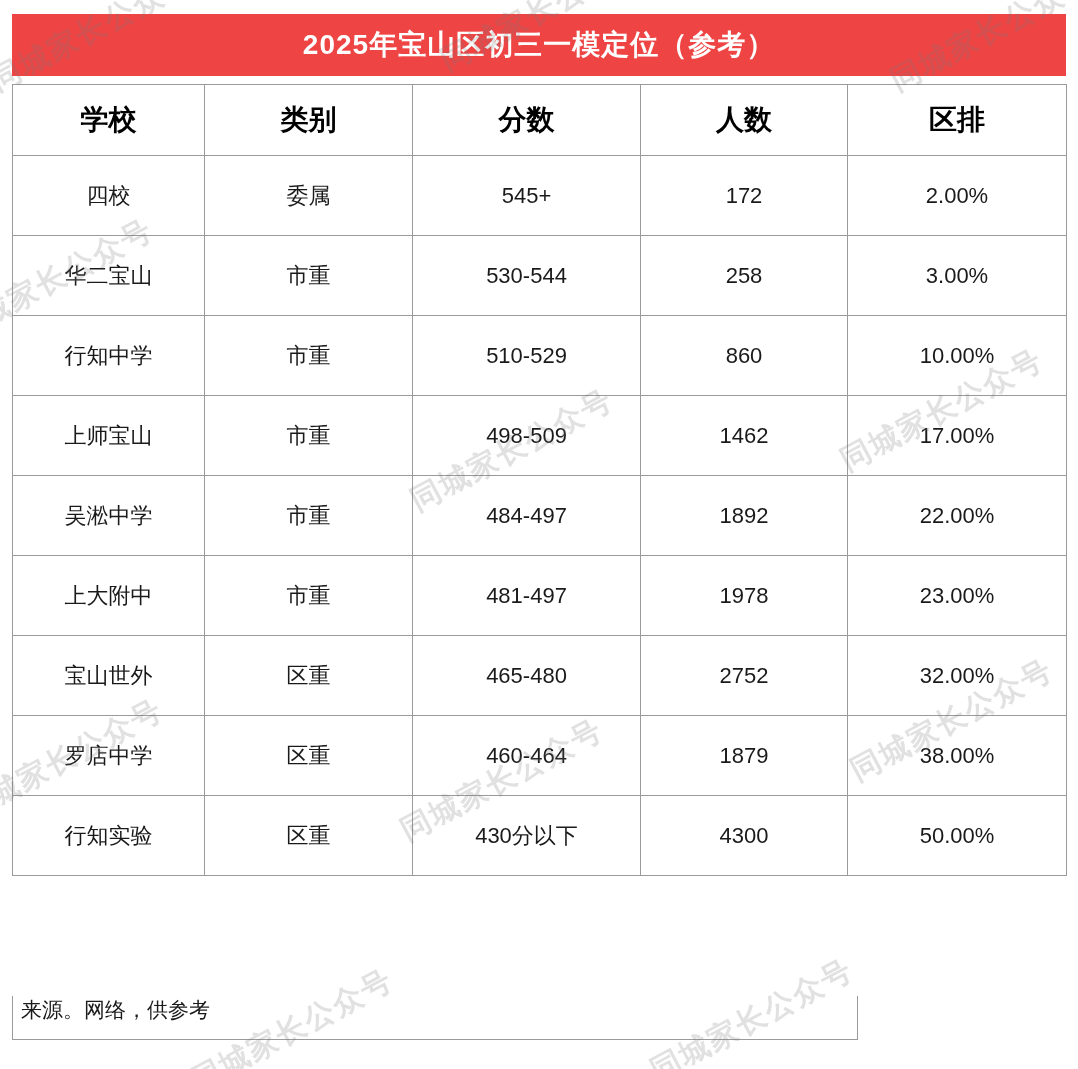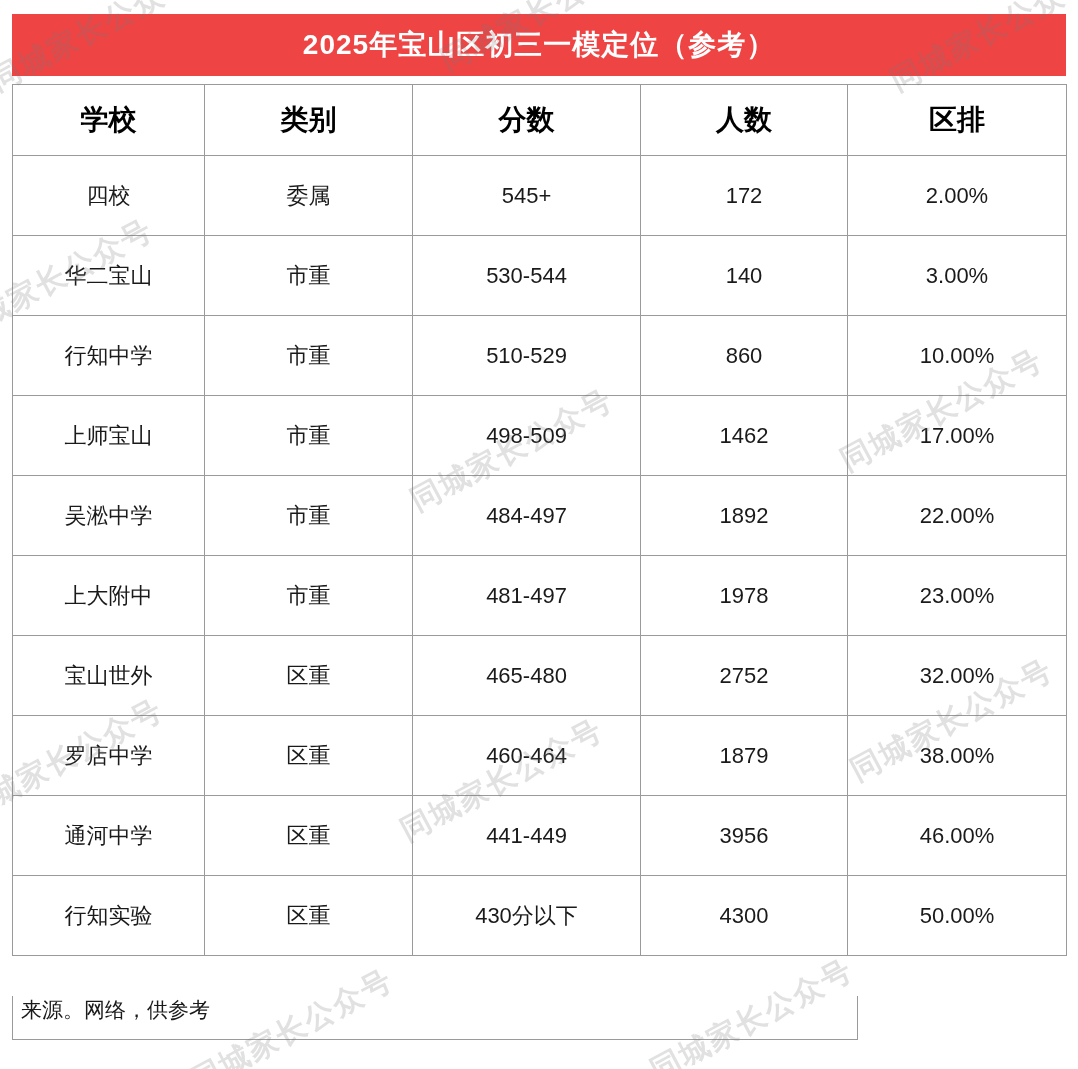--- a/index.html
+++ b/index.html
@@ -146,21 +146,21 @@
         <td>四校</td>
         <td>委属</td>
         <td>545+</td>
         <td>172</td>
         <td>2.00%</td>
       </tr>
       <tr>
         <td>华二宝山</td>
         <td>市重</td>
         <td>530-544</td>
-        <td>140</td>
+        <td>258</td>
         <td>3.00%</td>
       </tr>
       <tr>
         <td>行知中学</td>
         <td>市重</td>
         <td>510-529</td>
         <td>860</td>
         <td>10.00%</td>
       </tr>
       <tr>
@@ -190,27 +190,20 @@
         <td>465-480</td>
         <td>2752</td>
         <td>32.00%</td>
       </tr>
       <tr>
         <td>罗店中学</td>
         <td>区重</td>
         <td>460-464</td>
         <td>1879</td>
         <td>38.00%</td>
-      </tr>
-      <tr>
-        <td>通河中学</td>
-        <td>区重</td>
-        <td>441-449</td>
-        <td>3956</td>
-        <td>46.00%</td>
       </tr>
       <tr>
         <td>行知实验</td>
         <td>区重</td>
         <td>430分以下</td>
         <td>4300</td>
         <td>50.00%</td>
       </tr>
     </tbody>
   </table>

